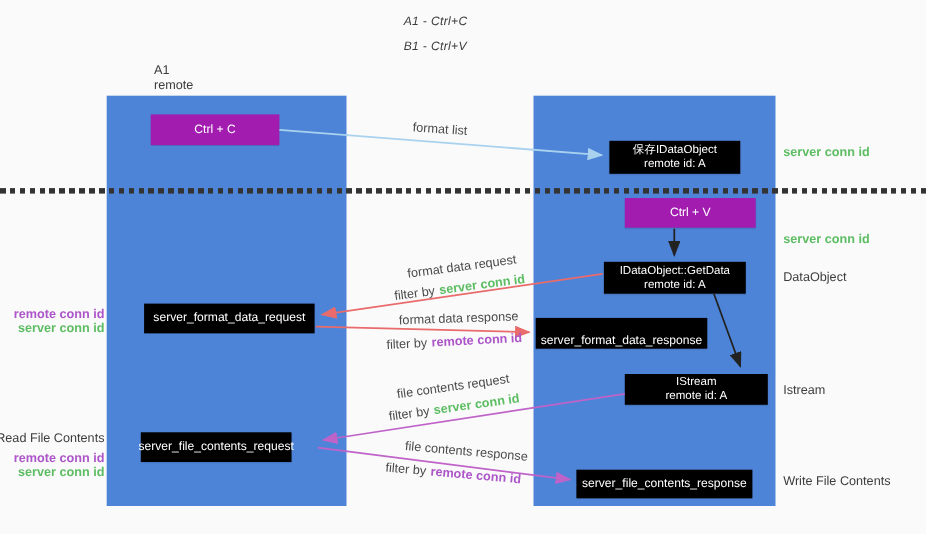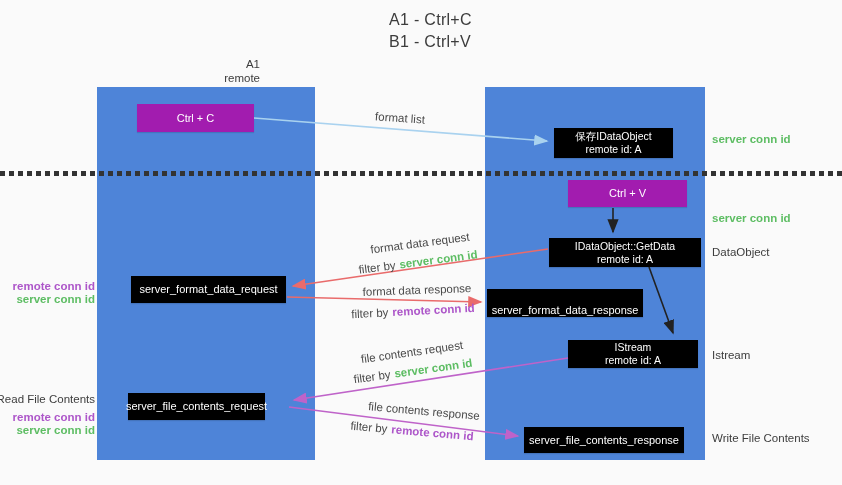--- a/index.html
+++ b/index.html
@@ -4,23 +4,23 @@
 <style>
   html,body{margin:0;padding:0;}
   #stage{
     position:relative;width:842px;height:485px;overflow:hidden;
     background:#fafafa;
     font-family:"Liberation Sans","DejaVu Sans",sans-serif;
     color:#3d3d3d;
   }
   .abs{position:absolute;}
   
-  .title{left:389px;top:9px;font-size:16px;line-height:22px;color:#3c3c3c;letter-spacing:.3px;}
+  .title{left:367px;top:9px;font-size:11px;line-height:22px;color:#3c3c3c;letter-spacing:.3px;font-style:italic;}
   
-  .lane-header{width:120px;text-align:right;font-size:11.5px;line-height:14px;color:#3c3c3c;}
+  .lane-header{width:120px;text-align:left;font-size:11.5px;line-height:14px;color:#3c3c3c;}
   
   .lane{background:#4e84d8;top:87px;height:373px;}
   .lane-a{left:97px;width:218px;}
   .lane-b{left:485px;width:220px;}
   
   .divider{
     left:0;top:171px;width:842px;height:5px;
     background:repeating-linear-gradient(90deg,#333 0 5px,transparent 5px 9px);
   }
   
@@ -72,21 +72,21 @@
 
   <div class="abs node orange" style="left:554px;top:128px;width:119px;height:30px;font-size:10.5px;">
     <div>保存IDataObject</div>
     <div>remote id: A</div>
   </div>
 
   <div class="abs node green" style="left:568px;top:180px;width:119px;height:27px;">
     <div>Ctrl + V</div>
   </div>
 
-  <div class="abs node orange" style="left:549px;top:238px;width:152px;height:29px;font-size:10.5px;">
+  <div class="abs node orange" style="left:549px;top:238px;width:129px;height:29px;font-size:10.5px;">
     <div>IDataObject::GetData</div>
     <div>remote id: A</div>
   </div>
 
   <div class="abs node orange" style="left:131px;top:276px;width:155px;height:27px;">
     <div>server_format_data_request</div>
   </div>
 
   <div class="abs node orange" style="left:487px;top:289px;width:156px;height:28px;justify-content:flex-end;">
     <div>server_format_data_response</div>

